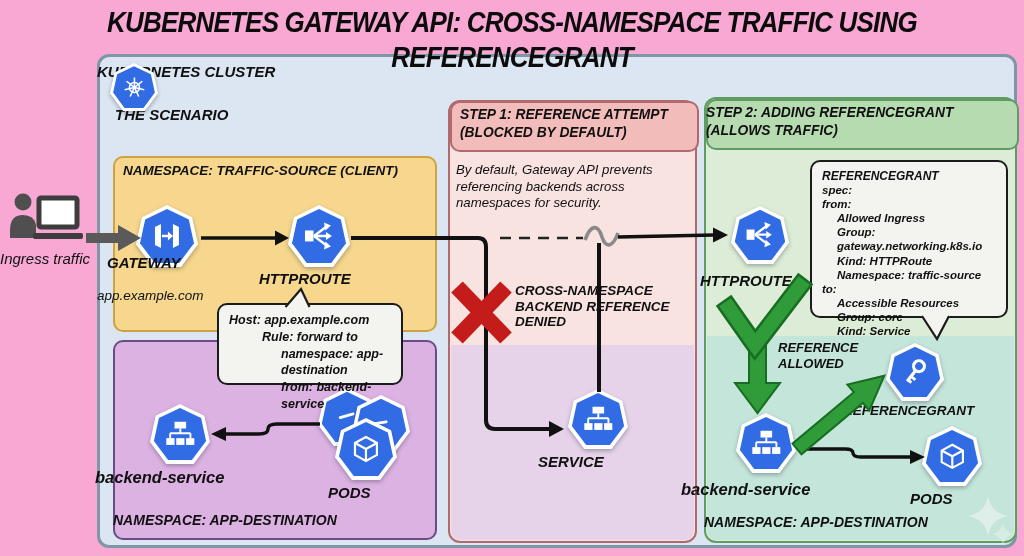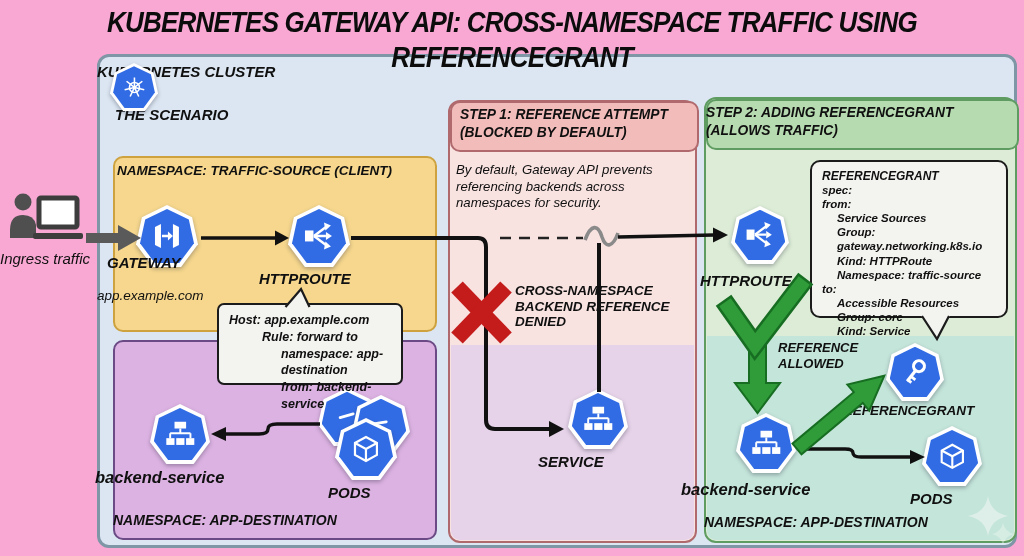--- a/index.html
+++ b/index.html
@@ -14,21 +14,21 @@
   
   #cluster{left:97px;top:54px;width:920px;height:494px;background:#dbe6f2;
            border:3px solid #7f96a6;border-radius:12px;z-index:1;box-sizing:border-box;}
   #cluster-label{left:97px;top:63px;width:920px;font-size:15px;font-weight:bold;z-index:15;}
   #scenario-heading{left:115px;top:106px;width:320px;font-size:15px;font-weight:bold;z-index:15;}
 
   
   .panel{box-sizing:border-box;z-index:10;}
   #ns-src{left:113px;top:156px;width:324px;height:176px;background:#f6d78d;
           border:2px solid #cda23f;border-radius:10px;}
-  #ns-src-h{left:117px;top:163px;width:324px;font-size:13.5px;font-weight:bold;z-index:15;}
+  #ns-src-h{left:123px;top:163px;width:324px;font-size:13.5px;font-weight:bold;z-index:15;}
   #ns-dst{left:113px;top:340px;width:324px;height:200px;background:#dcb2e2;
           border:2px solid #6b4a85;border-radius:10px;}
   #ns-dst-h{left:113px;top:512px;width:324px;font-size:14px;font-weight:bold;z-index:15;}
 
   #step1{left:448px;top:100px;width:249px;height:443px;background:#f8e3e1;
          border:2.5px solid #b06a6e;border-radius:12px;}
   #step1-lower{left:451px;top:345px;width:243px;height:195px;background:#e6d3e9;
                border-radius:0 0 9px 9px;z-index:11;}
   #step1-head{left:450px;top:101px;width:245px;height:47px;background:#f2bcba;
               border:2px solid #b06a6e;border-radius:10px;z-index:12;}
@@ -52,21 +52,21 @@
   .hepta .in{width:87%;height:87%;background:#326ce5;display:flex;align-items:center;justify-content:center;}
   .hepta svg{width:74%;height:74%;display:block;}
 
   .lbl{font-weight:bold;z-index:25;}
   .sub{z-index:25;}
 
   
   .bubble{background:#f3f4f0;border:2px solid #1b1b1b;border-radius:10px;z-index:30;
           box-sizing:border-box;font-weight:bold;}
   #route-callout{left:217px;top:303px;width:186px;height:82px;padding:7px 10px;
-                 font-size:12.5px;line-height:16.8px;border-radius:7px;}
+                 font-size:12.5px;line-height:16.8px;}
   #route-callout .ind{padding-left:52px;display:block;}
   #grant-callout{left:810px;top:160px;width:198px;height:158px;padding:7px 10px;
                  font-size:11.5px;line-height:14.1px;}
   #grant-callout .t{font-size:12px;display:block;}
   #grant-callout span{display:block;}
   #grant-callout .ind{padding-left:15px;}
 
   #overlay{left:0;top:0;width:1024px;height:556px;z-index:40;pointer-events:none;}
   .icon-wrap{position:absolute;z-index:20;}
 </style>
@@ -259,21 +259,21 @@
       </svg>
     </div>
       </div>
   </div>
   <div class="abs ctr lbl" style="left:700px;top:272px;width:120px;font-size:15px;">HTTPROUTE</div>
 
   <div id="grant-callout" class="abs bubble">
     <span class="t">REFERENCEGRANT</span>
     <span>spec:</span>
     <span>from:</span>
-    <span class="ind">Service Sources</span>
+    <span class="ind">Allowed Ingress</span>
     <span class="ind">Group: gateway.networking.k8s.io</span>
     <span class="ind">Kind: HTTPRoute</span>
     <span class="ind">Namespace: traffic-source</span>
     <span>to:</span>
     <span class="ind">Accessible Resources</span>
     <span class="ind">Group: core</span>
     <span class="ind">Kind: Service</span>
   </div>
 
   <div class="abs lbl" style="left:778px;top:340px;width:110px;font-size:13px;line-height:15.5px;">

